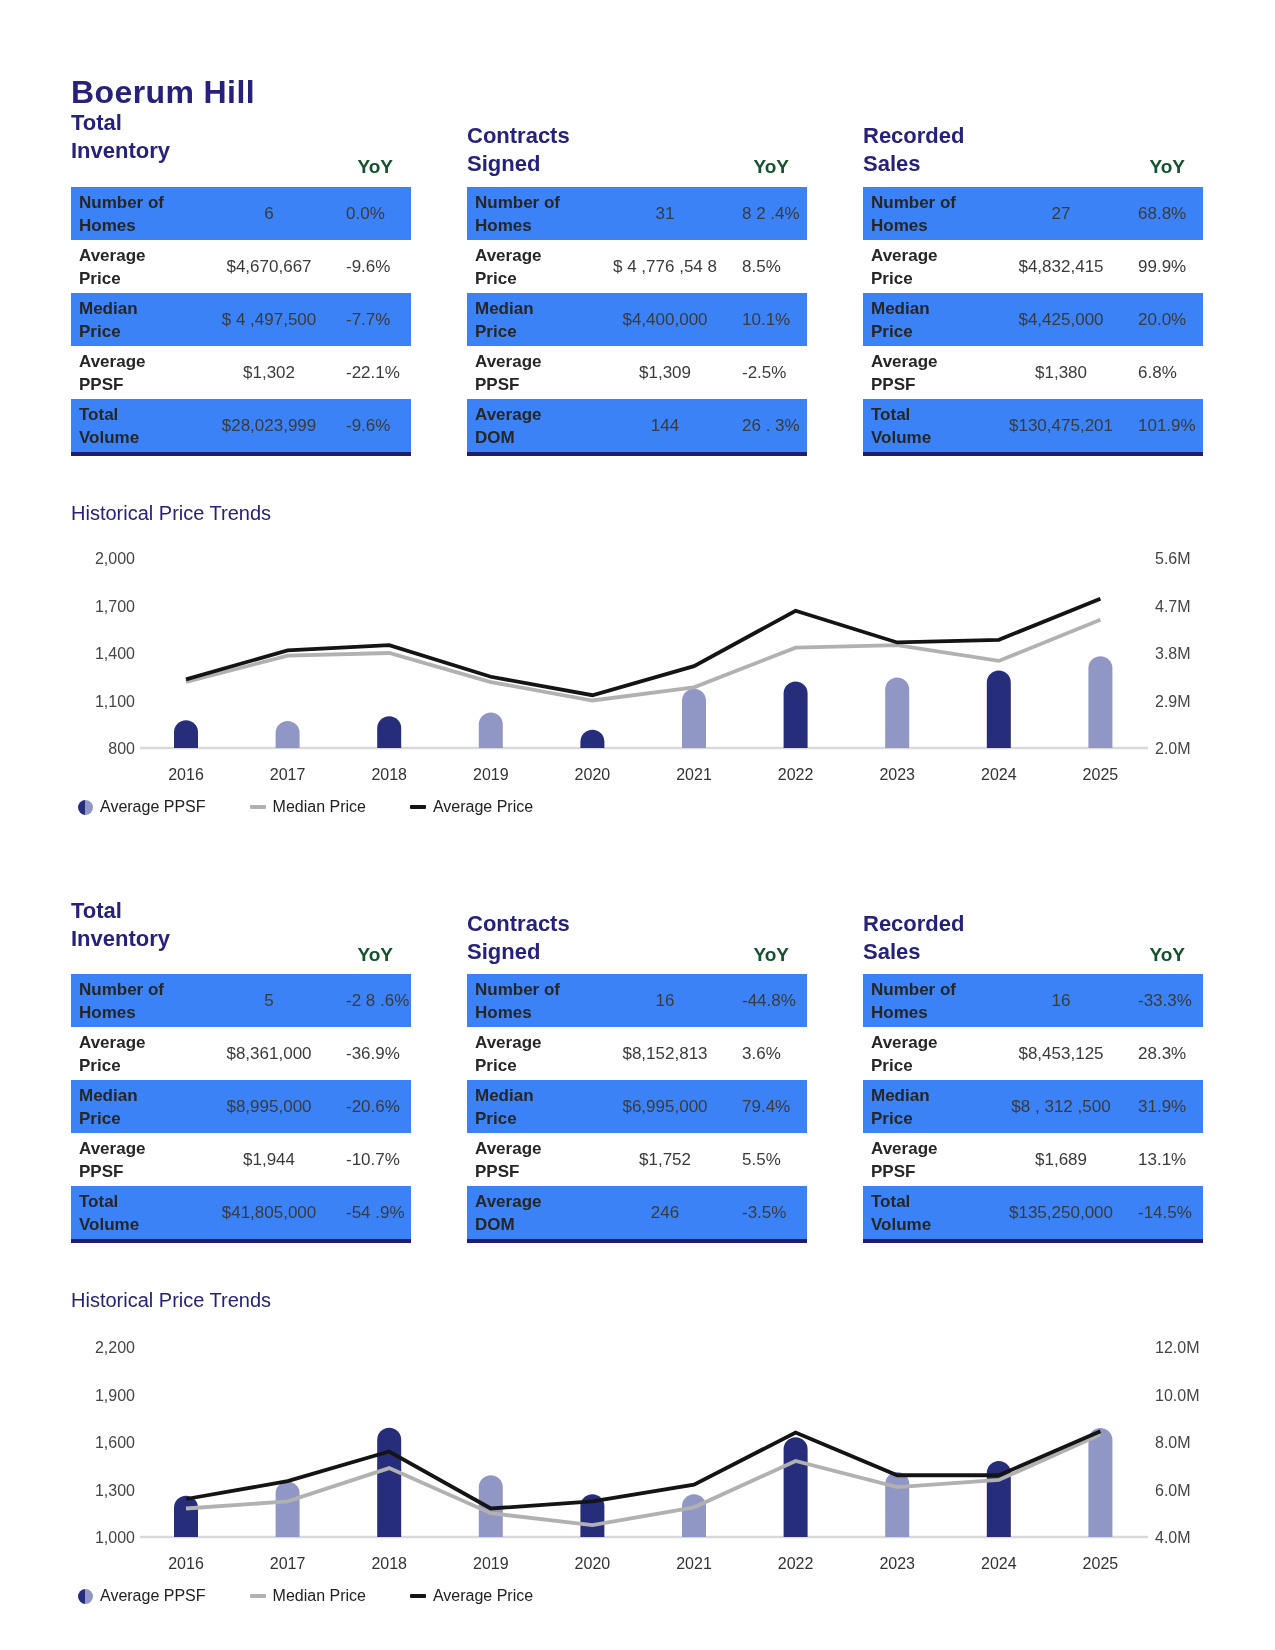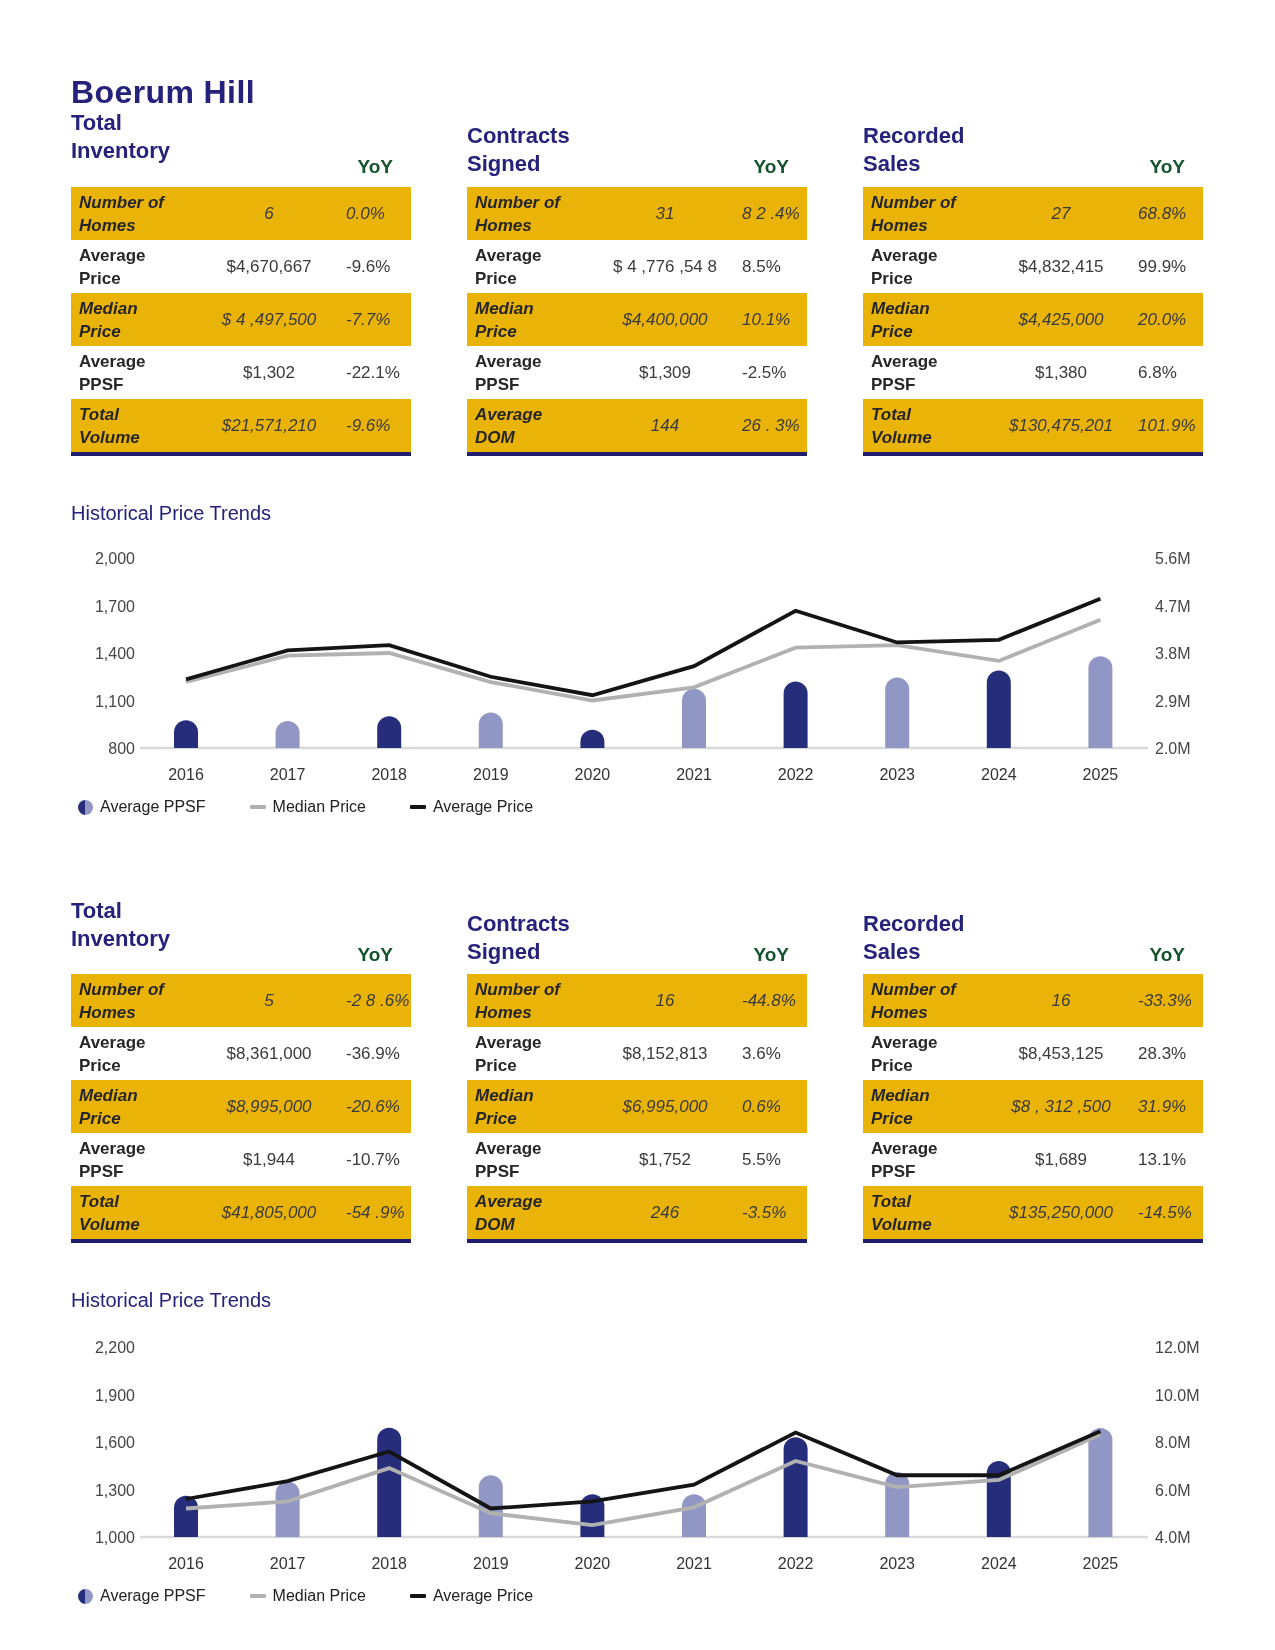--- a/index.html
+++ b/index.html
@@ -8,21 +8,21 @@
   .abs{position:absolute;}
 
   h1.nbhd{margin:0;font-size:32px;font-weight:bold;color:#26227b;letter-spacing:.4px;}
   .thead{width:340px;display:flex;justify-content:space-between;align-items:flex-end;}
   .thead h2{margin:0 0 2px 0;font-size:22px;line-height:28px;font-weight:bold;color:#26227b;white-space:pre-line;}
   .thead.first h2{margin-bottom:15px;}
   .thead .yoyhdr{font-size:19px;font-weight:bold;color:#14532d;margin:0 18px 2px 0;}
 
   .tbl{width:340px;border-bottom:4px solid #1f1d6e;}
   .trow{display:flex;align-items:center;height:53px;}
-  .trow.shade{background:#eab308;font-style:italic;}
+  .trow.shade{background:#3b82f6;}
   .cell{font-size:17px;color:#3b3b3b;}
   .cl{width:125px;padding-left:8px;font-weight:bold;color:#262626;line-height:23px;white-space:pre-line;}
   .cv{width:130px;text-align:center;}
   .cy{flex:1;padding-left:12px;}
 
   .chart-title{margin:0;font-size:20px;font-weight:normal;color:#26227b;}
   .chart-svg{position:absolute;left:0;width:1275px;height:300px;}
   .chart-svg text{font-family:"Liberation Sans",sans-serif;}
 
   .legend{display:flex;align-items:center;gap:44px;}
@@ -79,21 +79,21 @@
       </div>
       <div class="trow">
         <div class="cell cl">Average
 PPSF</div>
         <div class="cell cv">$1,302</div>
         <div class="cell cy">-22.1%</div>
       </div>
       <div class="trow shade">
         <div class="cell cl">Total
 Volume</div>
-        <div class="cell cv">$21,571,210</div>
+        <div class="cell cv">$28,023,999</div>
         <div class="cell cy">-9.6%</div>
       </div>
     </div>
   <div id="tbl-0-1" class="tbl abs" style="left:467px;top:187px;">
       <div class="trow shade">
         <div class="cell cl">Number of
 Homes</div>
         <div class="cell cv">31</div>
         <div class="cell cy">8 2 .4%</div>
       </div>
@@ -266,21 +266,21 @@
       <div class="trow">
         <div class="cell cl">Average
 Price</div>
         <div class="cell cv">$8,152,813</div>
         <div class="cell cy">3.6%</div>
       </div>
       <div class="trow shade">
         <div class="cell cl">Median
 Price</div>
         <div class="cell cv">$6,995,000</div>
-        <div class="cell cy">0.6%</div>
+        <div class="cell cy">79.4%</div>
       </div>
       <div class="trow">
         <div class="cell cl">Average
 PPSF</div>
         <div class="cell cv">$1,752</div>
         <div class="cell cy">5.5%</div>
       </div>
       <div class="trow shade">
         <div class="cell cl">Average
 DOM</div>

